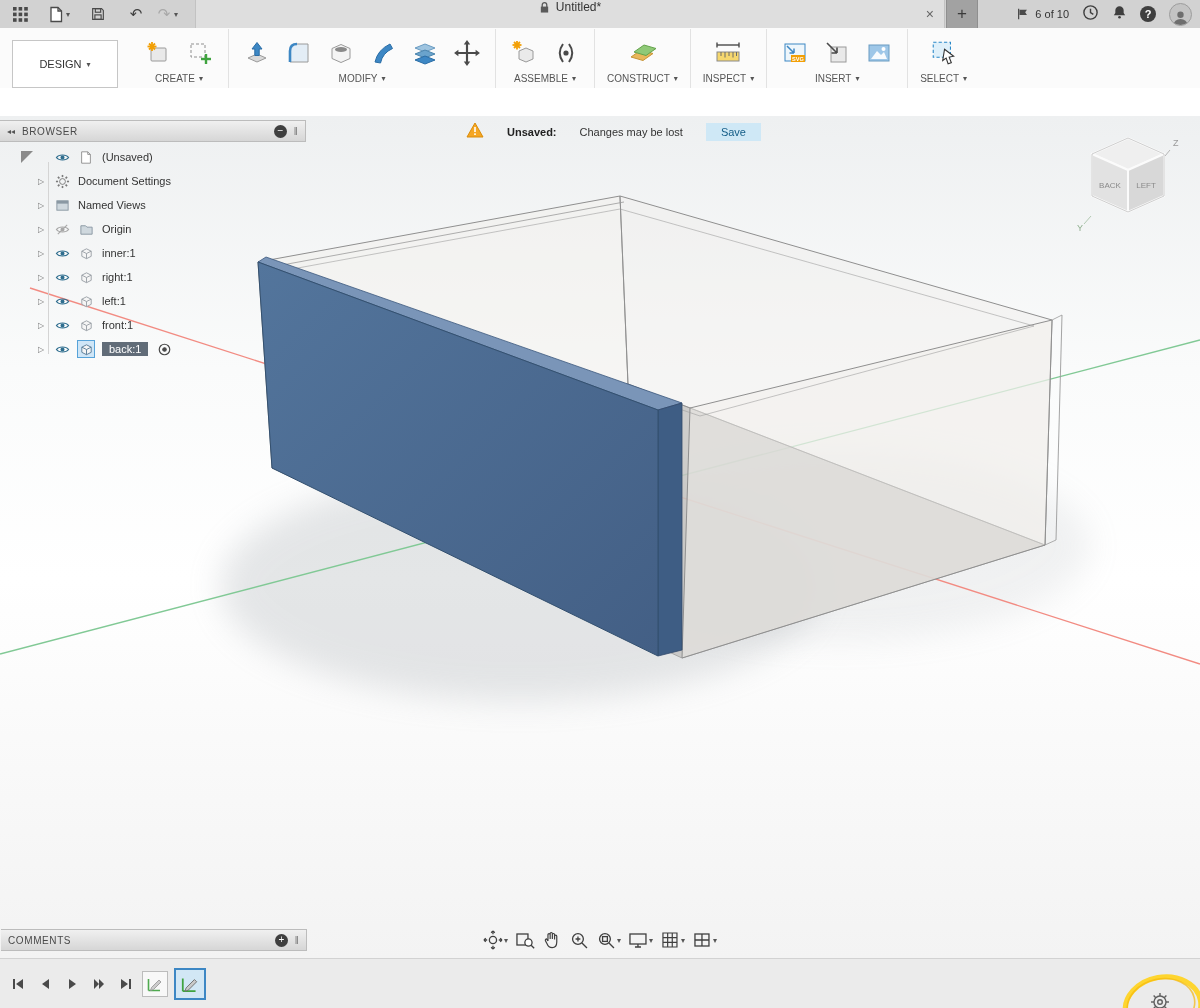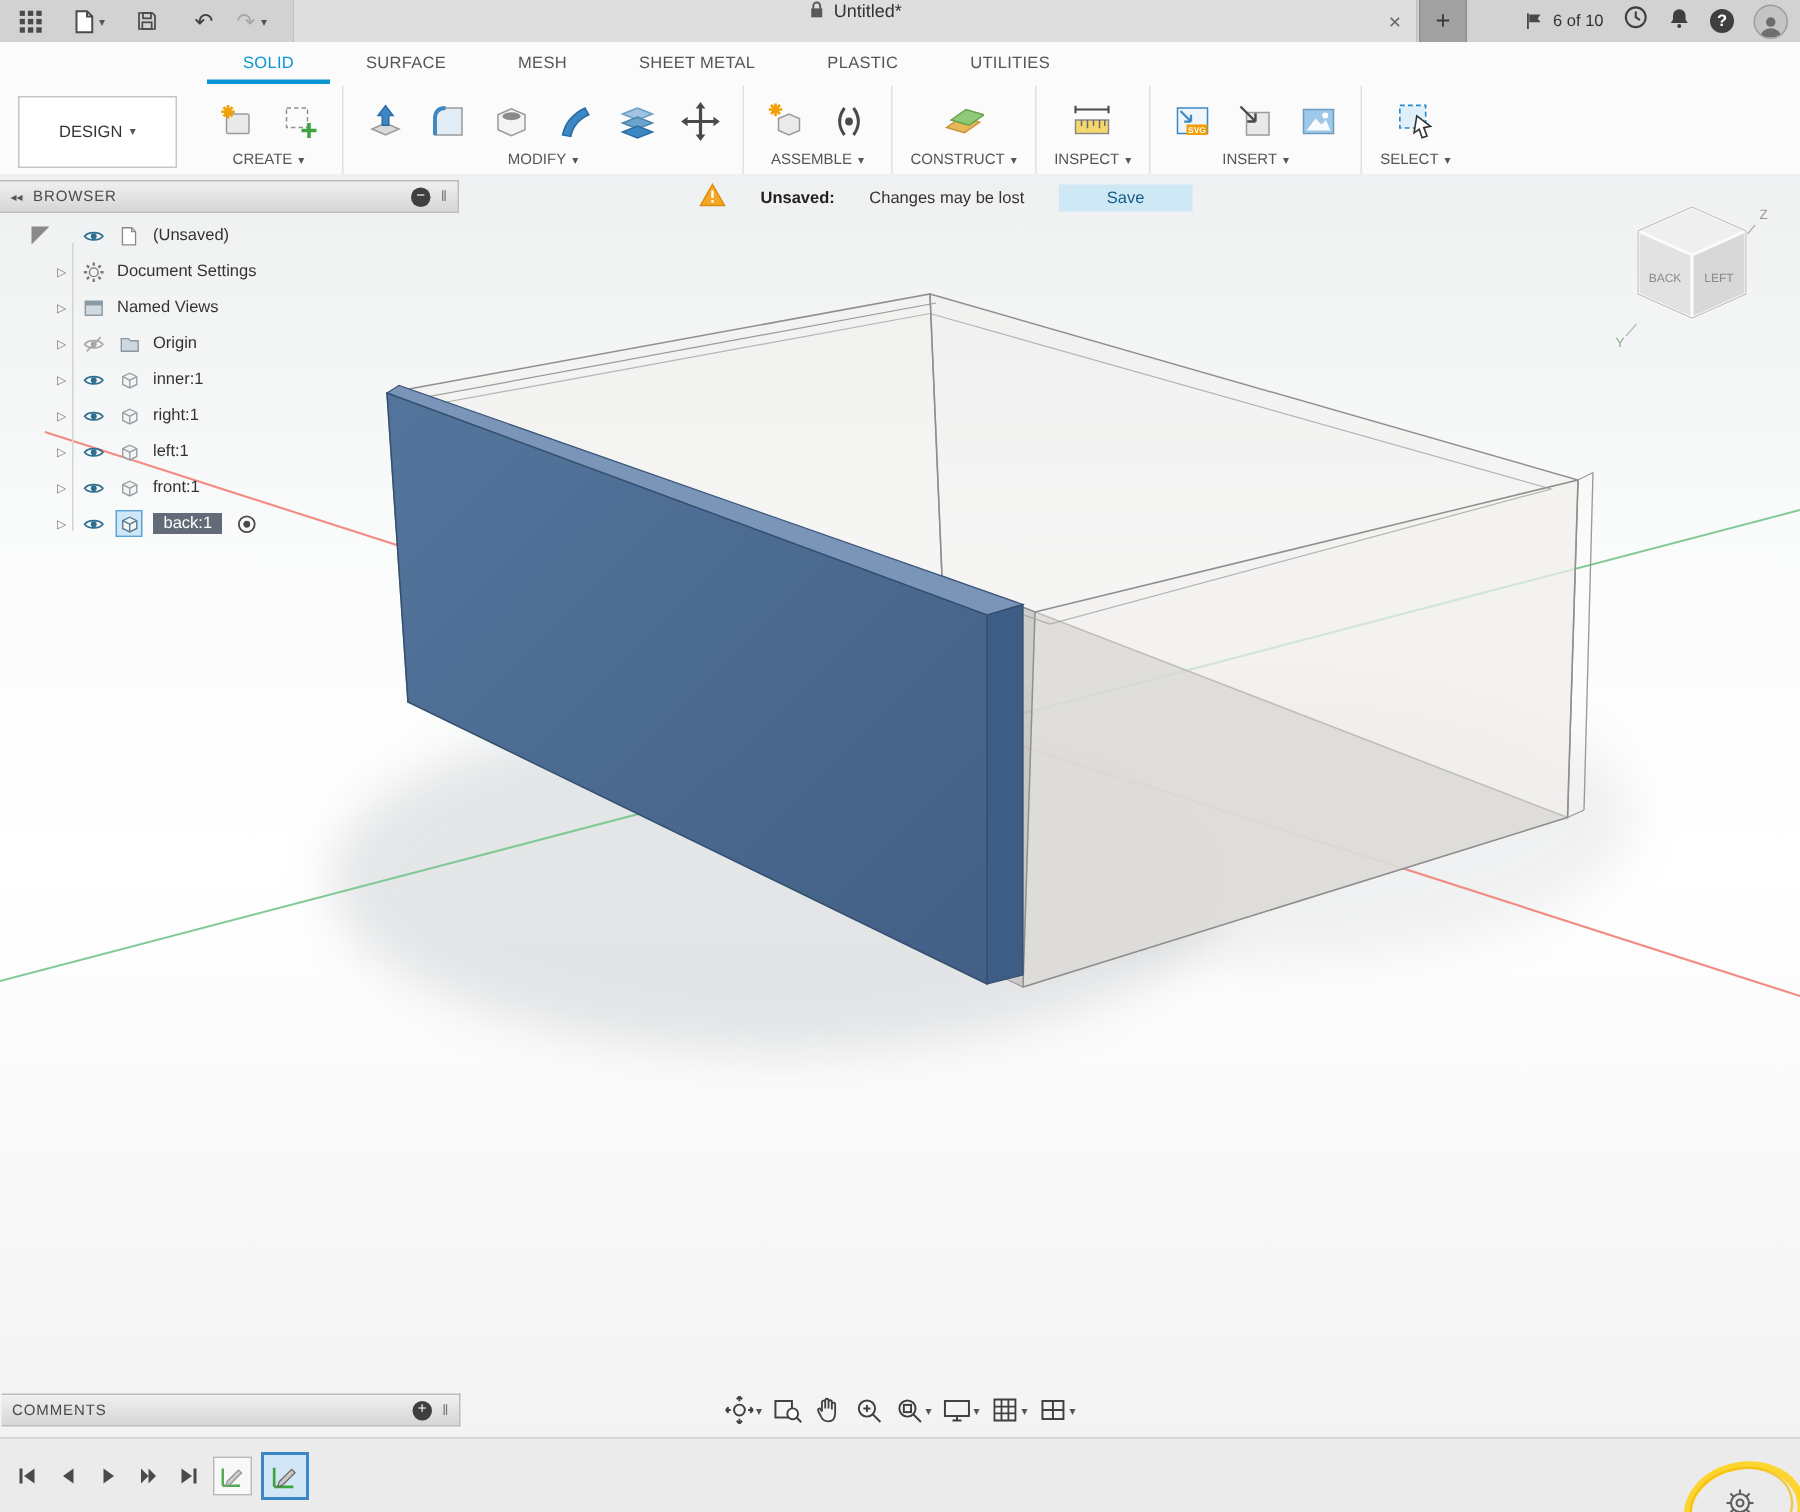--- a/index.html
+++ b/index.html
@@ -19,38 +19,38 @@
   .job-status{display:flex;align-items:center;gap:5px;font-size:11px;color:#333;}
   .help-circle{width:16px;height:16px;border-radius:50%;background:#3f3f3f;color:#fff;font-size:11px;font-weight:bold;text-align:center;line-height:16px;}
   .avatar{width:21px;height:21px;border-radius:50%;background:#c4c4c4;overflow:hidden;display:flex;align-items:flex-end;justify-content:center;border:1px solid #9d9d9d;}
 
   
   .ribbon{height:28px;background:#fbfbfb;display:flex;align-items:stretch;padding-left:138px;}
   .rtab{padding:0 24px;line-height:28px;font-size:11px;color:#555;letter-spacing:.2px;white-space:nowrap;}
   .rtab.active{color:#0a96d2;box-shadow:inset 0 -3px 0 #0a96d2;}
 
   
-  .toolbar{height:60px;background:#fbfbfb;display:flex;align-items:center;}
+  .toolbar{height:60px;background:#fbfbfb;display:flex;align-items:flex-end;}
   .design-btn{margin:3px 12px 0 12px;width:104px;height:46px;border:1px solid #c6c6c6;background:#fff;display:flex;align-items:center;justify-content:center;gap:7px;font-size:11px;color:#333;}
   .tg{display:flex;flex-direction:column;align-items:center;padding:4px 12px;}
   .tg + .tg{border-left:1px solid #e2e2e2;}
   .tg-icons{display:flex;gap:10px;align-items:center;height:40px;}
   .tbtn{width:32px;height:32px;display:flex;align-items:center;justify-content:center;}
   .tg-label{font-size:10px;color:#555;display:flex;align-items:center;gap:4px;margin-top:0px;white-space:nowrap;}
   .tg-label .tb-caret{margin:0;}
 
   
   .viewport{position:absolute;top:116px;left:0;width:1200px;height:842px;background:linear-gradient(180deg,#eef0f1 0%,#fafbfb 30%,#ffffff 55%,#f3f3f3 100%);overflow:hidden;}
   .scene{position:absolute;left:0;top:0;}
 
   
   .warning-bar{position:absolute;left:466px;top:5px;height:22px;display:flex;align-items:center;gap:23px;z-index:12;}
   .warn-status{font-size:11px;font-weight:bold;color:#222;}
   .warn-msg{font-size:11px;color:#333;}
-  .save-btn{background:#cfe8f6;color:#135c86;font-size:11px;padding:3px 32px;}
+  .save-btn{background:#cfe8f6;color:#135c86;font-size:11px;padding:3px 15px;}
 
   
   .panel-header{height:22px;background:linear-gradient(#f0f0f0,#d6d6d6);border:1px solid #bcbcbc;border-left:none;display:flex;align-items:center;padding:0 7px;gap:7px;box-sizing:border-box;}
   .p-title{font-size:10px;color:#4a4a4a;letter-spacing:.6px;flex:1;}
   .collapse-gl{font-size:8px;color:#555;}
   .circle-btn{width:13px;height:13px;border-radius:50%;background:#3f3f3f;color:#fff;font-size:10px;line-height:12px;text-align:center;}
   .grip{font-size:10px;color:#777;}
   .browser{position:absolute;left:0;top:4px;width:306px;z-index:10;}
   .comments-bar{position:absolute;left:1px;bottom:7px;width:306px;z-index:10;}
 
@@ -157,28 +157,20 @@
       <span class="help-circle">?</span>
       <span class="avatar">
         <svg width="17" height="15" viewBox="0 0 18 16" fill="#6e6e6e">
             <circle cx="9" cy="5" r="3.4"></circle>
             <path d="M1.5 16 a7.5 6.5 0 0 1 15 0 Z"></path>
           </svg>
       </span>
     </div>
   </header>
 
-  <nav class="ribbon">
-    <span class="rtab active">SOLID</span>
-    <span class="rtab">SURFACE</span>
-    <span class="rtab">MESH</span>
-    <span class="rtab">SHEET METAL</span>
-    <span class="rtab">PLASTIC</span>
-    <span class="rtab">UTILITIES</span>
-  </nav>
 
   <div class="toolbar">
     <div class="design-btn">
       <span>DESIGN</span>
       <span class="tb-caret">▾</span>
     </div>
 
     <div class="tg">
       <div class="tg-icons">
         <span class="tbtn">

